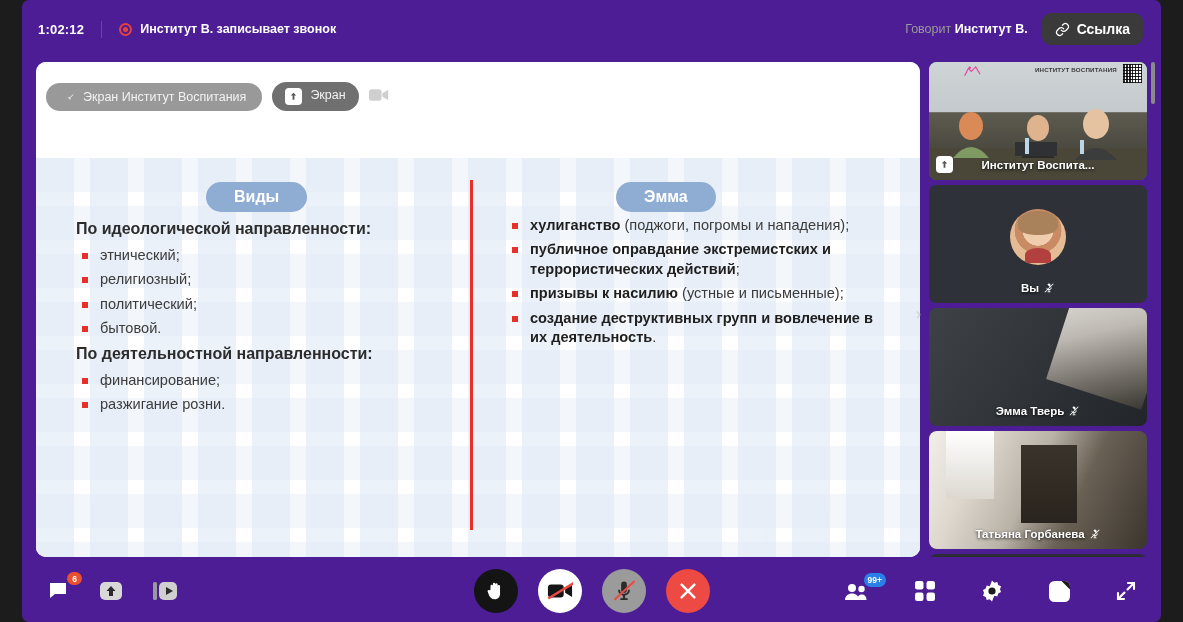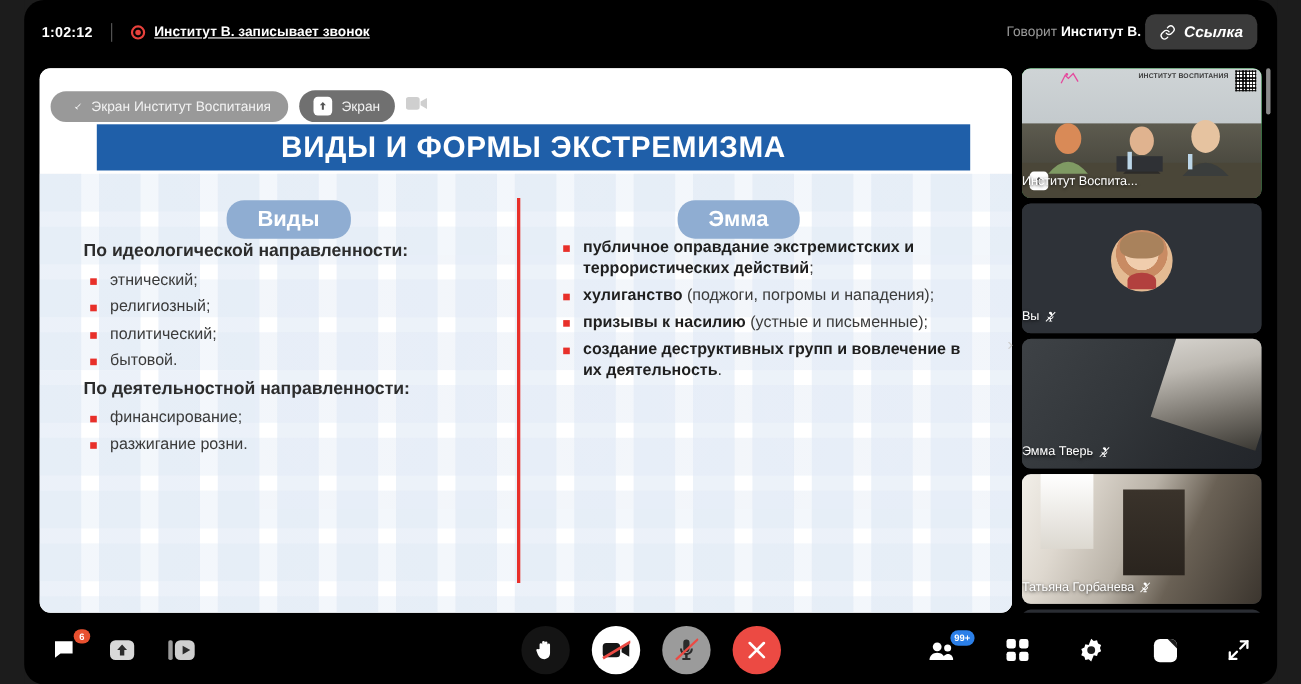--- a/index.html
+++ b/index.html
@@ -19,22 +19,22 @@
   .outer-left, .outer-right {
     position: absolute; top: 0; bottom: 0; width: 22px;
     background: #1c1c1c;
   }
   .outer-left { left: 0; }
   .outer-right { right: 0; }
 
   .stage {
     position: absolute;
     left: 22px; top: 0; right: 22px; bottom: 0;
-    background: #000000;
-    border-radius: 18px;
+    background: #4c1d95;
+    border-radius: 7px;
   }
 
   
   .header {
     position: absolute; left: 0; top: 0; right: 0; height: 58px;
     display: flex; align-items: center;
   }
   .hdr-left {
     display: flex; align-items: center; gap: 0px;
     padding-left: 16px;
@@ -51,34 +51,34 @@
   .rec-dot {
     width: 13px; height: 13px; border-radius: 50%;
     border: 2.5px solid #e8413c;
     display: flex; align-items: center; justify-content: center;
   }
   .rec-dot::after {
     content: ""; width: 5px; height: 5px; border-radius: 50%;
     background: #e8413c;
   }
   .rec-text {
-    color: #ffffff; font-size: 12.5px; font-weight: bold; text-decoration: underline;
+    color: #ffffff; font-size: 12.5px; font-weight: bold;
   }
   .hdr-right {
     margin-left: auto; display: flex; align-items: center;
-    gap: 4px; padding-right: 18px;
+    gap: 14px; padding-right: 18px;
   }
   .speaking {
     font-size: 12.5px; color: #9a9a9a;
   }
   .speaking b { color: #ffffff; }
   .link-btn {
     display: flex; align-items: center; gap: 7px;
     background: #3a3a3a; border: none; border-radius: 9px;
-    padding: 8px 13px; cursor: pointer; font-style: italic;
+    padding: 8px 13px; cursor: pointer;
   }
   .link-btn span.lbl {
     color: #fff; font-size: 14px; font-weight: bold;
   }
 
   
   .slide-wrap {
     position: absolute;
     left: 14px; top: 62px; width: 884px; height: 495px;
     background: #ffffff;
@@ -105,21 +105,21 @@
     display: flex; align-items: center; justify-content: center;
   }
   .slide-title {
     color: #ffffff; font-size: 27px; font-weight: bold;
     letter-spacing: .6px; white-space: nowrap;
   }
   .pill {
     position: absolute; top: 120px;
     background: #8fadd2; color: #ffffff;
     border-radius: 16px;
-    font-size: 20px; font-weight: bold;
+    font-size: 16px; font-weight: bold;
     padding: 6px 28px;
   }
   .pill.left { left: 170px; }
   .pill.right { left: 580px; }
 
   .red-divider {
     position: absolute; left: 434px; top: 118px; width: 3px; height: 350px;
     background: #e8302a;
   }
 
@@ -155,21 +155,21 @@
     width: 28px; height: 30px;
   }
 
   
   .share-row {
     position: absolute; left: 10px; top: 20px;
     display: flex; align-items: center; gap: 10px;
     z-index: 5;
   }
   .badge-grey {
-    display: flex; align-items: center; gap: 8px;
+    display: flex; gap: 8px;
     background: rgba(130,130,130,.82);
     border-radius: 18px; padding: 7px 16px;
     color: #f2f2f2; font-size: 12.5px;
   }
   .badge-grey.dark { background: rgba(96,96,96,.9); padding: 6px 13px; }
   .mini-sq {
     width: 17px; height: 17px; border-radius: 4px;
     background: #ffffff; display: flex; align-items: center; justify-content: center;
   }
 
@@ -184,23 +184,23 @@
     width: 218px; height: 118px;
     border-radius: 8px;
     overflow: hidden;
     margin-bottom: 5px;
     background: #30343b;
   }
   .thumb.active { outline: 2.5px solid #3ddc5e; outline-offset: -2px; }
   .thumb-name {
     position: absolute; left: 0; right: 0; bottom: 9px;
     text-align: center;
-    color: #ffffff; font-size: 11.5px; font-weight: normal;
+    color: #ffffff; font-size: 11.5px; font-weight: bold;
     text-shadow: 0 1px 3px rgba(0,0,0,.85);
-    display: flex; align-items: center; justify-content: flex-start; gap: 4px;
+    display: flex; align-items: center; justify-content: center; gap: 4px;
   }
   .thumb-flag {
     position: absolute; left: 7px; bottom: 7px;
     width: 17px; height: 17px; border-radius: 4px; background: #fff;
     display: flex; align-items: center; justify-content: center;
   }
   
   .t1bg {
     position: absolute; inset: 0;
     background: linear-gradient(to bottom, #cfd4d6 0%, #c4cacd 42%, #5d5b4f 43%, #3c3b33 100%);
@@ -352,23 +352,20 @@
           </svg>
           <span class="lbl">Ссылка</span>
         </button>
       </div>
     </div>
 
     <div class="slide-wrap">
       <div class="slide">
         <div class="slide-pattern"></div>
 
-        <div class="slide-title-bar">
-          <span class="slide-title">ВИДЫ И ФОРМЫ ЭКСТРЕМИЗМА</span>
-        </div>
 
         <div class="pill left">Виды</div>
         <div class="pill right">Эмма</div>
         <div class="red-divider"></div>
 
         <div class="col left">
           <div class="hd">По идеологической направленности:</div>
           <ul class="bl">
             <li>этнический;</li>
             <li>религиозный;</li>
@@ -377,22 +374,22 @@
           </ul>
           <div class="hd">По деятельностной направленности:</div>
           <ul class="bl">
             <li>финансирование;</li>
             <li>разжигание розни.</li>
           </ul>
         </div>
 
         <div class="col right">
           <ul class="bl">
+            <li><b>хулиганство</b><span> (поджоги, погромы и нападения);</span></li>
             <li><b>публичное оправдание экстремистских и террористических действий</b><span>;</span></li>
-            <li><b>хулиганство</b><span> (поджоги, погромы и нападения);</span></li>
             <li><b>призывы к насилию</b><span> (устные и письменные);</span></li>
             <li><b>создание деструктивных групп и вовлечение в их деятельность</b><span>.</span></li>
           </ul>
         </div>
 
         <div class="slide-footer">
 
           <div class="logo-b">
             <svg class="chair" viewBox="0 0 40 44" fill="none" stroke="#e8342c" stroke-width="2.2">
               <path d="M9 6 L26 14 L12 20 L30 26"></path>

